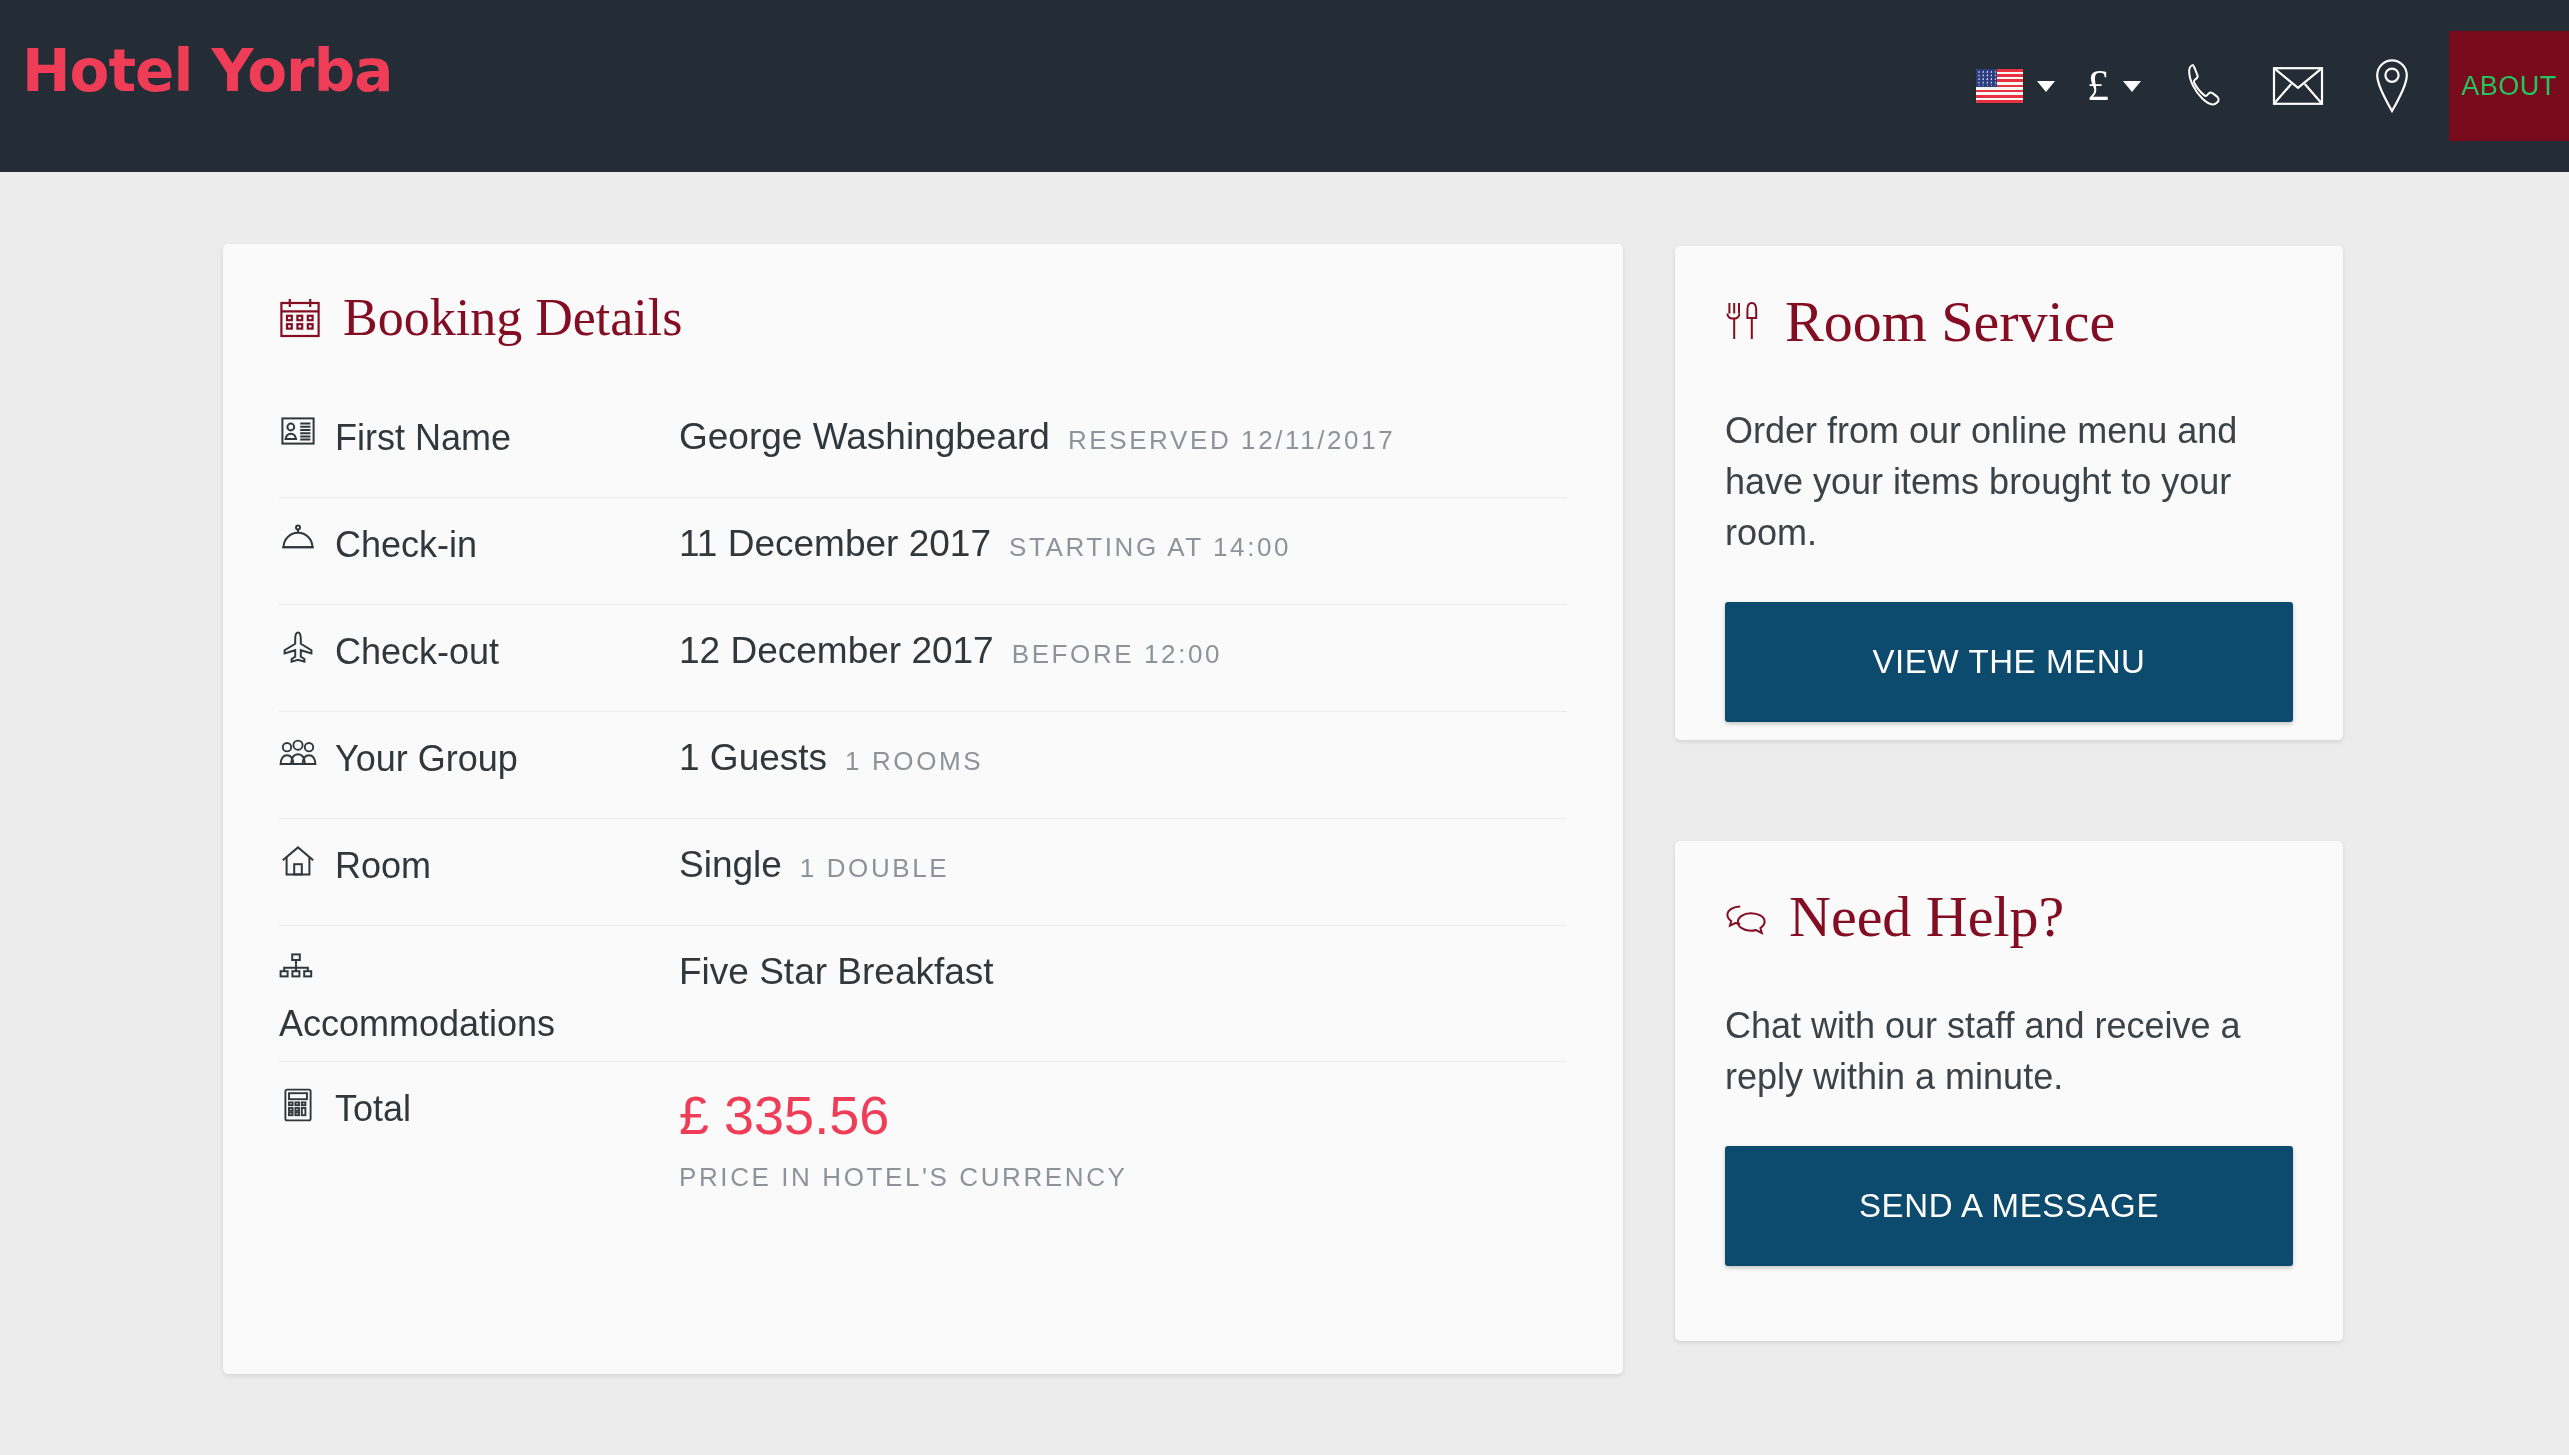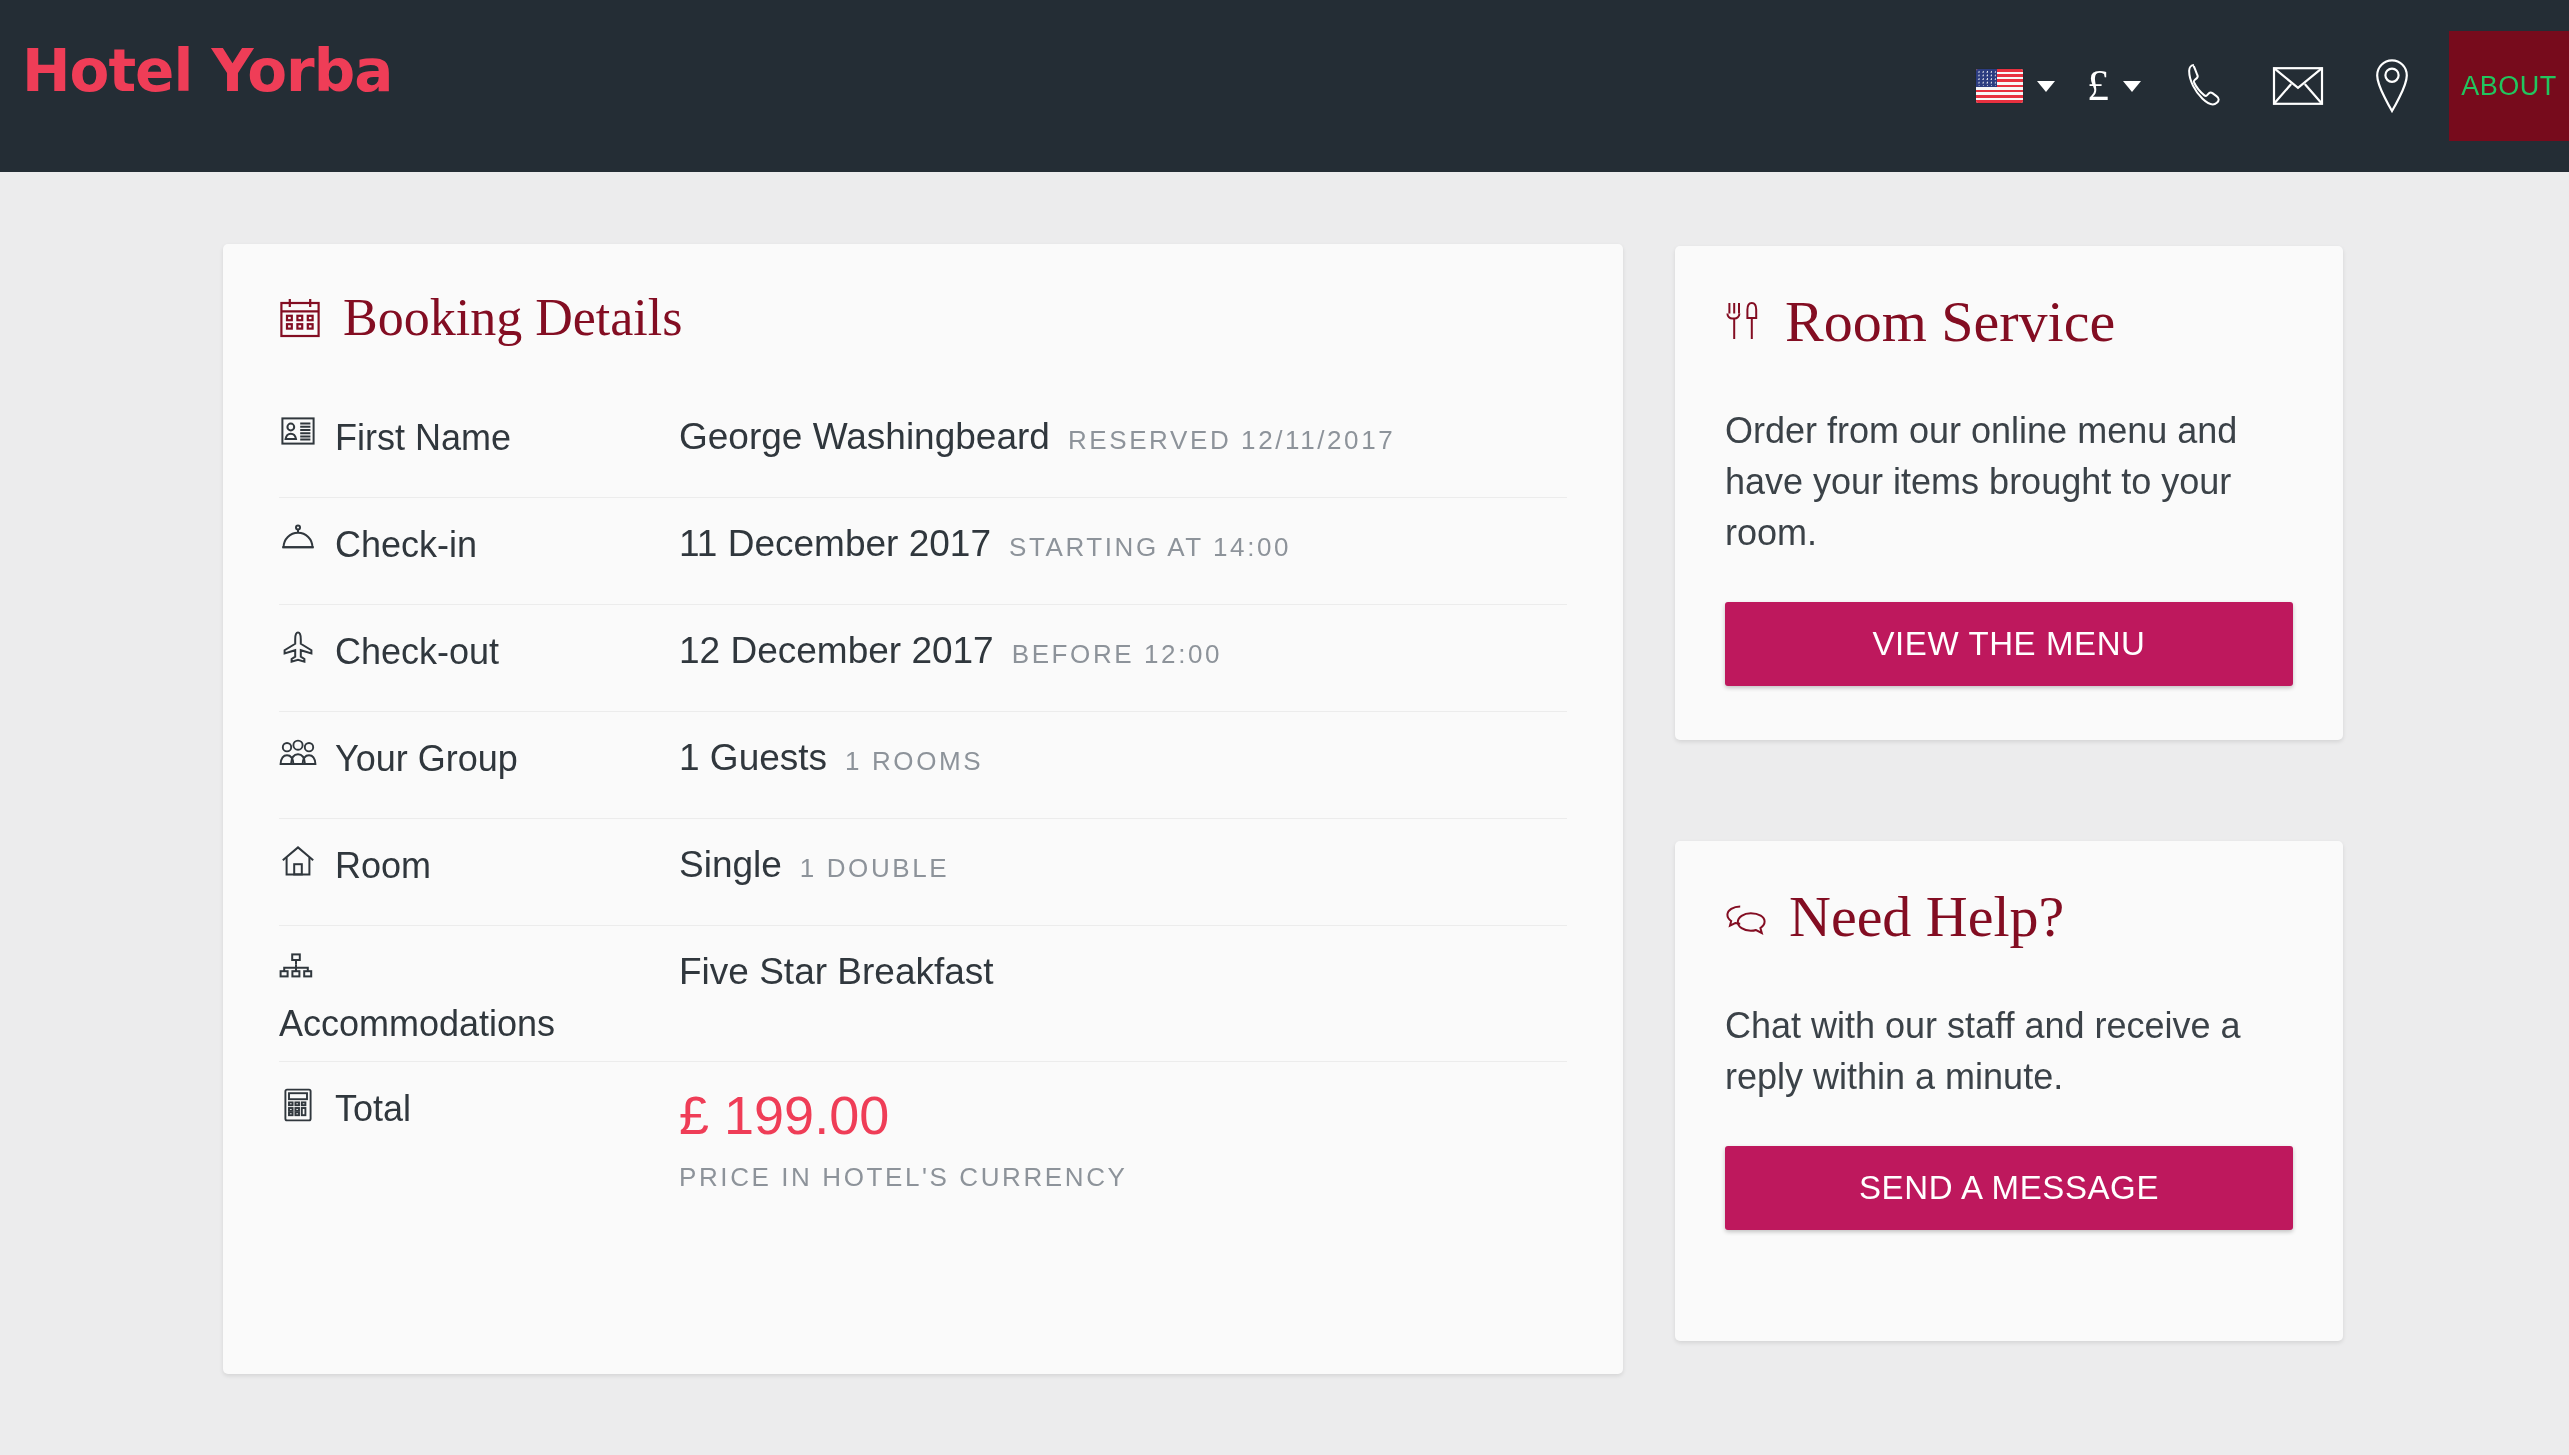--- a/index.html
+++ b/index.html
@@ -245,22 +245,22 @@
     margin-top: 50px;
     font-size: 36px;
     line-height: 1.42;
     color: #3b4248;
   }
 
   .cta-btn {
     display: block;
     width: 100%;
     margin-top: 44px;
-    height: 84px;
-    background: #be185d;
+    height: 120px;
+    background: #0c4a6e;
     color: #fff;
     border: none;
     border-radius: 3px;
     font-size: 33px;
     letter-spacing: .6px;
     cursor: pointer;
     box-shadow: 0 2px 4px rgba(0,0,0,.22);
     font-family: "Liberation Sans", sans-serif;
   }
 </style>
@@ -455,21 +455,21 @@
               <rect x="3" y="10" width="1.8" height="1.4"></rect>
               <rect x="6.2" y="10" width="1.8" height="1.4"></rect>
               <rect x="9.4" y="10" width="1.8" height="3.6"></rect>
               <rect x="3" y="12.2" width="1.8" height="1.4"></rect>
               <rect x="6.2" y="12.2" width="1.8" height="1.4"></rect>
             </svg>
           </span>
           <span>Total</span>
         </div>
         <div class="total-value">
-          <div class="price">£ 199.00</div>
+          <div class="price">£ 335.56</div>
           <div class="price-note">PRICE IN HOTEL'S CURRENCY</div>
         </div>
       </div>
 
     </div>
   </section>
 
   <aside class="card side-card room-service-card">
     <div class="side-title">
       <span>

